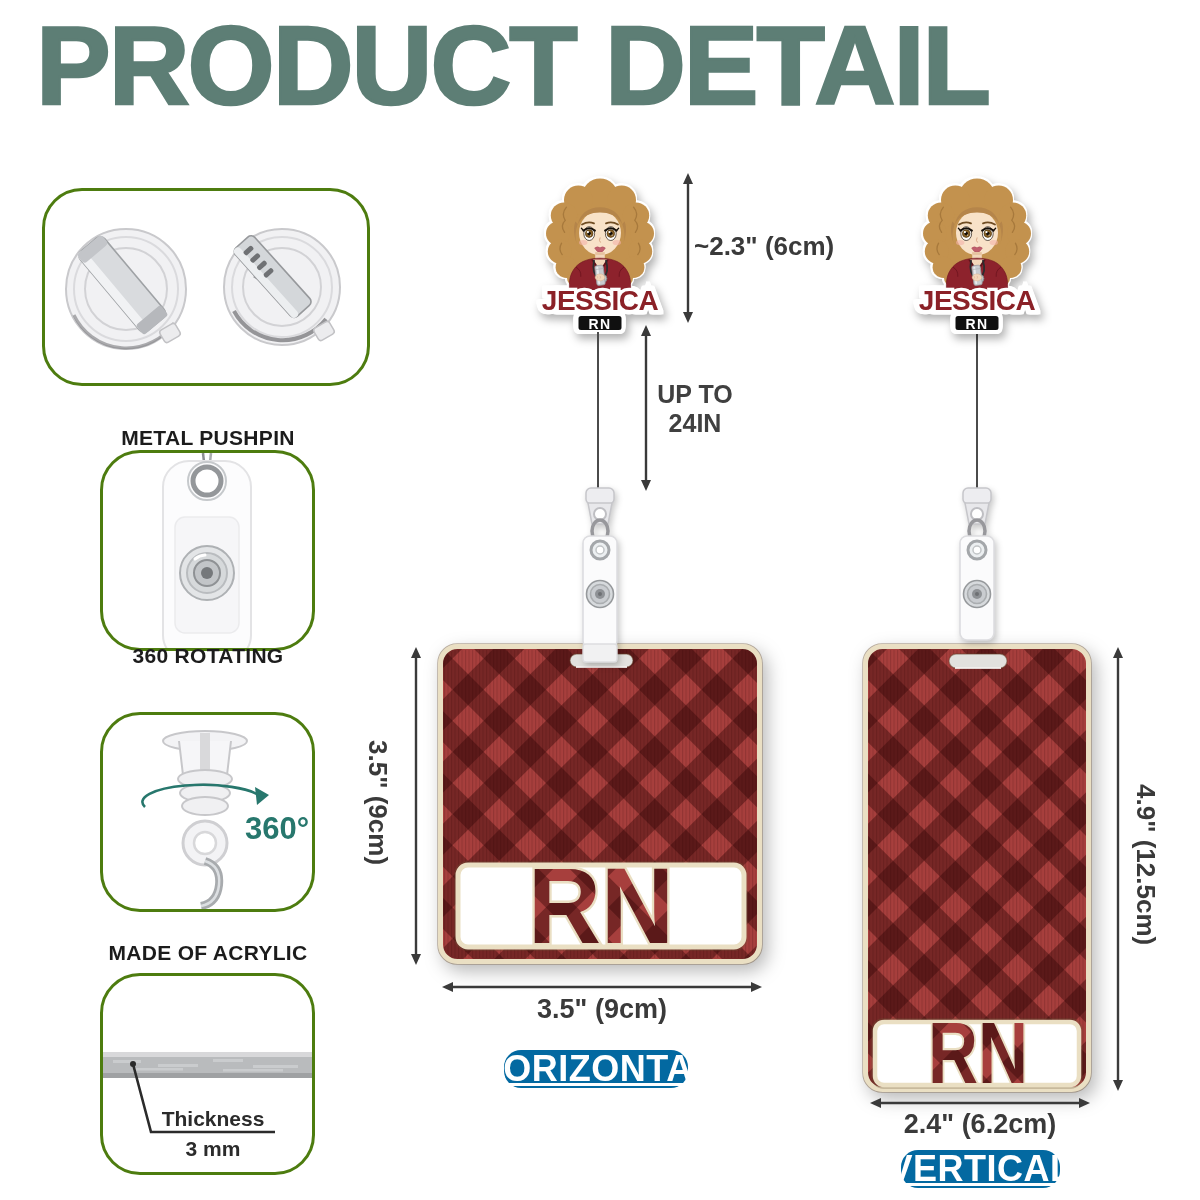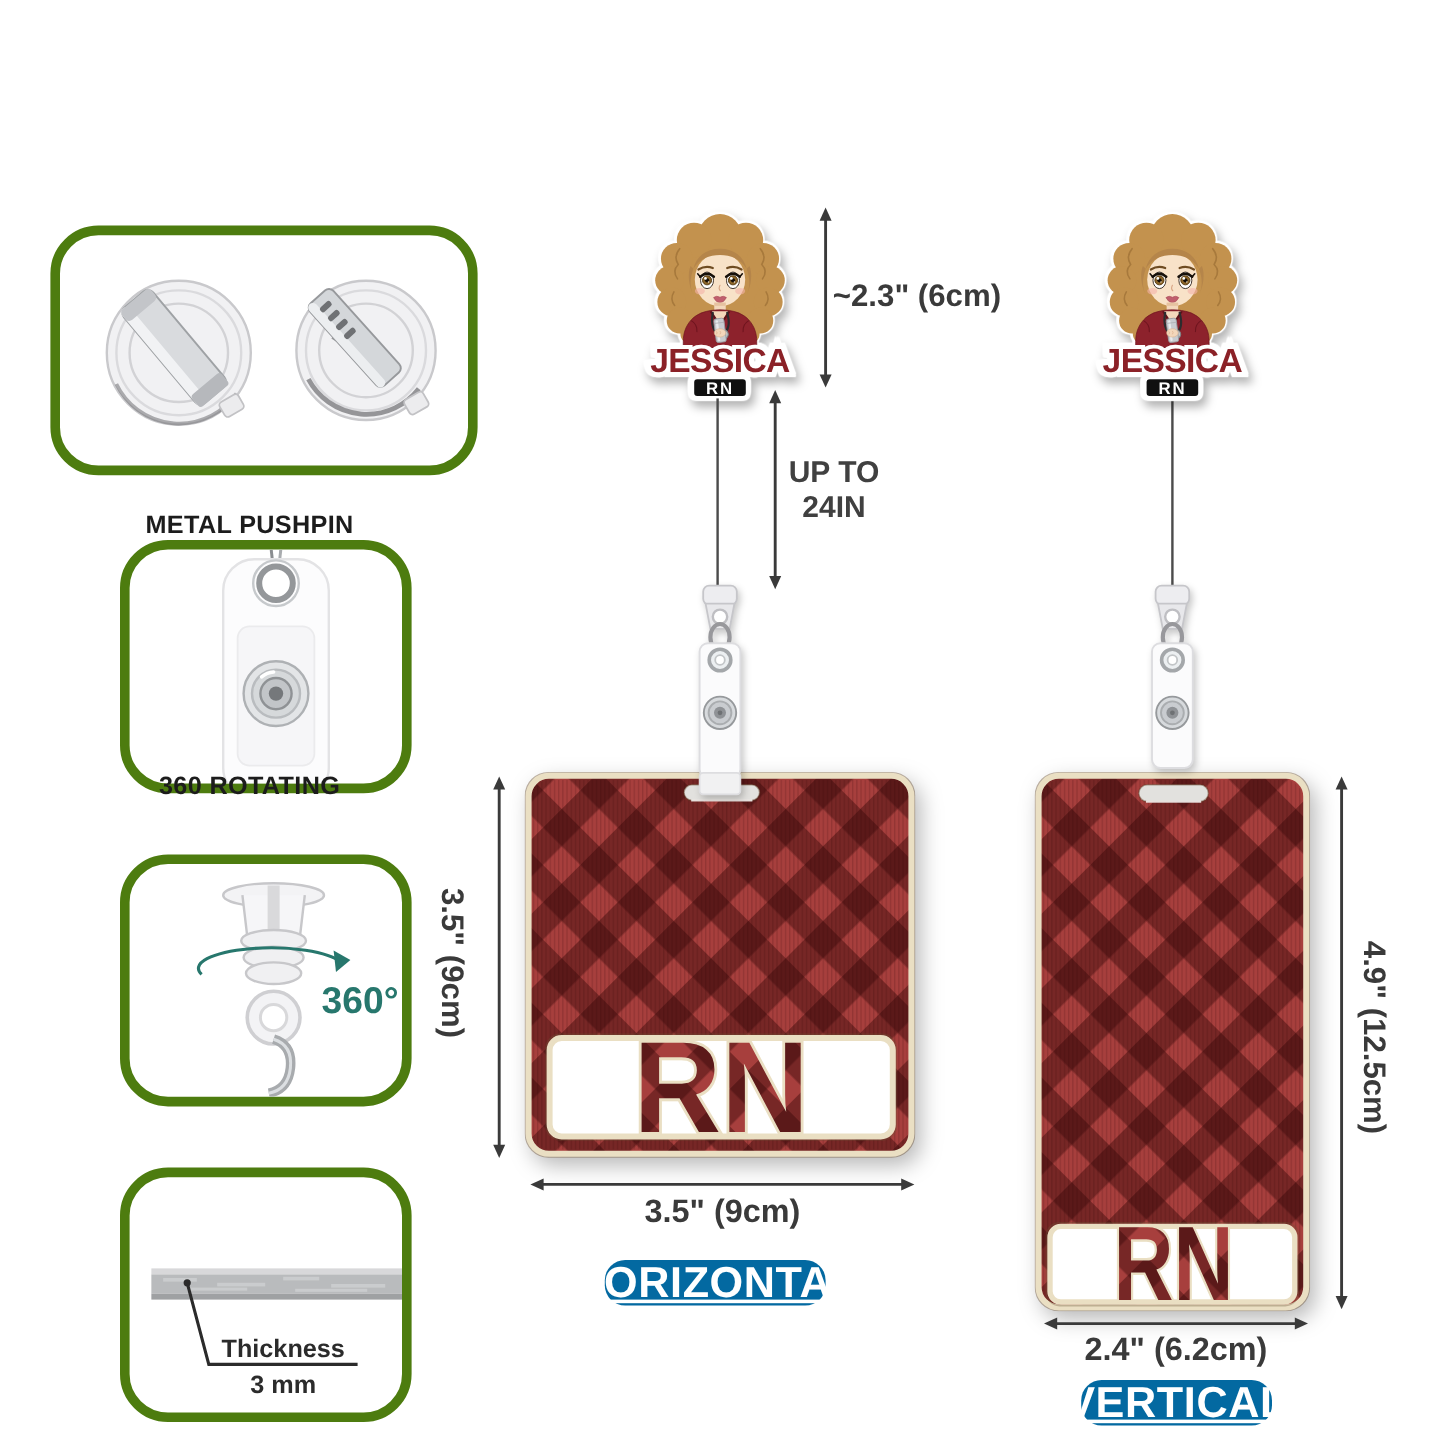--- a/index.html
+++ b/index.html
@@ -5,21 +5,21 @@
   html,body{margin:0;padding:0;background:#fff;width:1200px;height:1200px;overflow:hidden;
     font-family:"Liberation Sans","DejaVu Sans",sans-serif;}
   .canvas{position:relative;width:1200px;height:1200px;background:#ffffff;}
   .abs{position:absolute;}
   
   .title{left:36px;top:10px;font-size:112px;font-weight:900;color:#5d7e75;
     letter-spacing:-2px;-webkit-text-stroke:2.5px #5d7e75;white-space:nowrap;line-height:1;}
   
   .fhead{font-size:21px;font-weight:800;color:#1c1c1c;text-align:center;letter-spacing:.3px;white-space:nowrap;}
   .fhead .conj{font-weight:400;font-size:20px;}
-  .fbox{border:8px solid #4d7c0f;border-radius:40px;background:#fff;overflow:hidden;padding-left:18px;}
+  .fbox{border:3px solid #4d7c0f;border-radius:40px;background:#fff;overflow:hidden;}
   
   .dim{font-size:26px;font-weight:700;color:#3a3a3a;white-space:nowrap;}
   .dim-c{text-align:center;}
   .vtext{writing-mode:vertical-rl;display:flex;align-items:center;justify-content:center;}
   .cordline{width:2px;background:#4b4b4b;}
   .cordnote{font-size:25px;font-weight:700;color:#404040;text-align:center;line-height:1.15;}
   .pill{background:#0369a1;border-radius:17px;color:#fff;font-size:36px;font-weight:700;
     letter-spacing:.5px;display:flex;align-items:center;justify-content:center;text-decoration:underline;}
   .char{filter:drop-shadow(1.5px 0 0 #fff) drop-shadow(-1.5px 0 0 #fff)
     drop-shadow(0 1.5px 0 #fff) drop-shadow(0 -1.5px 0 #fff)
@@ -115,20 +115,21 @@
       <line x1="93" y1="155" x2="107" y2="155" stroke="#aaadb1" stroke-width="1"></line>
     </g>
     <ellipse cx="100" cy="169" rx="8" ry="5.8" fill="#f3d7bb" stroke="#dbb08c" stroke-width="0.8"></ellipse>
     <path d="M95,167 q2,2 0,4 M100,166.5 q2,2 0,4.5" stroke="#d9ab88" stroke-width="0.9" fill="none"></path>
   </symbol>
 </defs>
 </svg>
 
 <div class="canvas">
 
+  <div class="abs title">PRODUCT DETAIL</div>
 
   <div class="abs fbox" style="left:42px;top:188px;width:322px;height:192px;">
     <svg width="322" height="192" viewBox="0 0 322 192">
 
       <g transform="translate(81,98)">
         <circle r="60" fill="#f1f1f3" stroke="#c9c9cc" stroke-width="2"></circle>
         <circle r="52" fill="none" stroke="#dadadd" stroke-width="2"></circle>
         <circle r="41" fill="none" stroke="#d2d2d5" stroke-width="2"></circle>
         <path d="M-52,26 A58,58 0 0,0 48,34" fill="none" stroke="#6f6f72" stroke-width="3" opacity=".55"></path>
         <g transform="rotate(-40)">
@@ -197,20 +198,21 @@
       <path d="M42,92 A60,17 0 1 1 158,82" fill="none" stroke="#27776d" stroke-width="2.6"></path>
       <polygon points="152,72 166,80 154,90" fill="#27776d"></polygon>
       <circle cx="102" cy="128" r="22" fill="#f3f3f5" stroke="#cfcfd2" stroke-width="3"></circle>
       <circle cx="102" cy="128" r="11" fill="#fff" stroke="#d8d8da" stroke-width="2.5"></circle>
       <path d="M102,146 q16,5 14,24 q-2,18 -18,21" fill="none" stroke="#a8abae" stroke-width="8"></path>
       <path d="M102,146 q16,5 14,24 q-2,18 -18,21" fill="none" stroke="#dcdfe2" stroke-width="2.5"></path>
       <text x="142" y="124" font-size="31" font-weight="600" fill="#27776d">360°</text>
     </svg>
   </div>
 
+  <div class="abs fhead" style="left:58px;top:941px;width:300px;">MADE OF ACRYLIC</div>
   <div class="abs fbox" style="left:100px;top:973px;width:209px;height:196px;">
     <svg width="209" height="196" viewBox="0 0 209 196">
       <rect x="0" y="76" width="209" height="5" fill="#d8d8da"></rect>
       <rect x="0" y="81" width="209" height="16" fill="#b9bbbd"></rect>
       <rect x="0" y="97" width="209" height="5" fill="#9fa1a3"></rect>
       <g fill="#cfd1d3" opacity="0.8">
         <rect x="10" y="84" width="28" height="3"></rect>
           <rect x="55" y="88" width="40" height="3"></rect>
         <rect x="110" y="83" width="30" height="3"></rect>
           <rect x="150" y="89" width="45" height="3"></rect>

